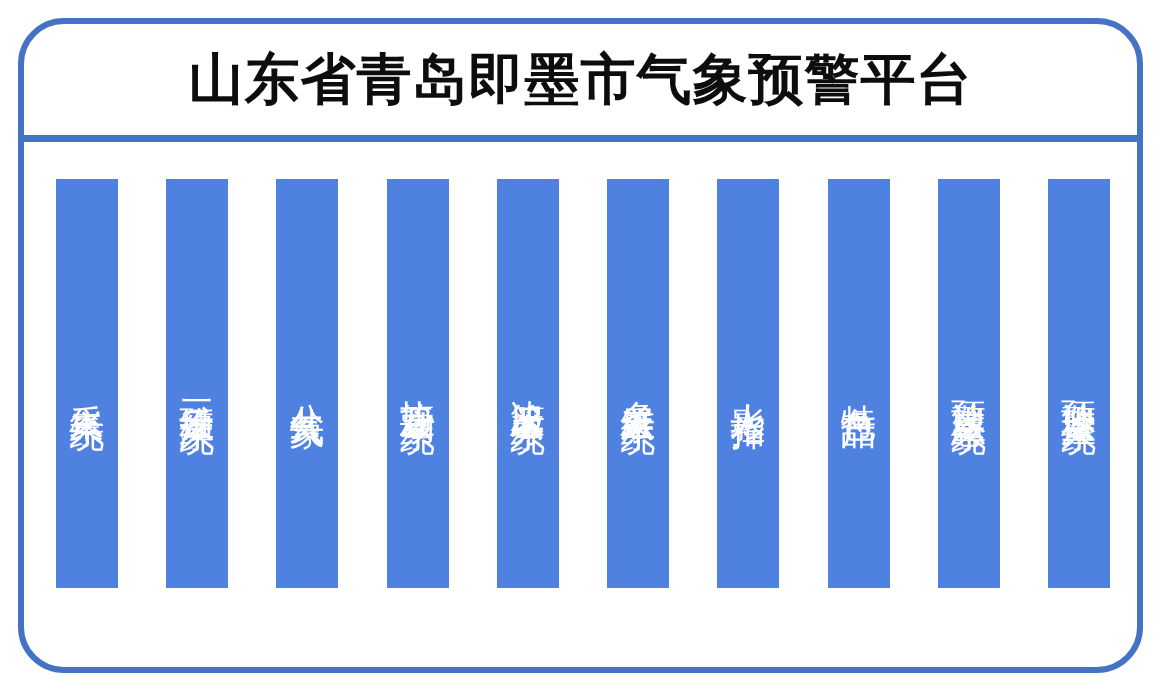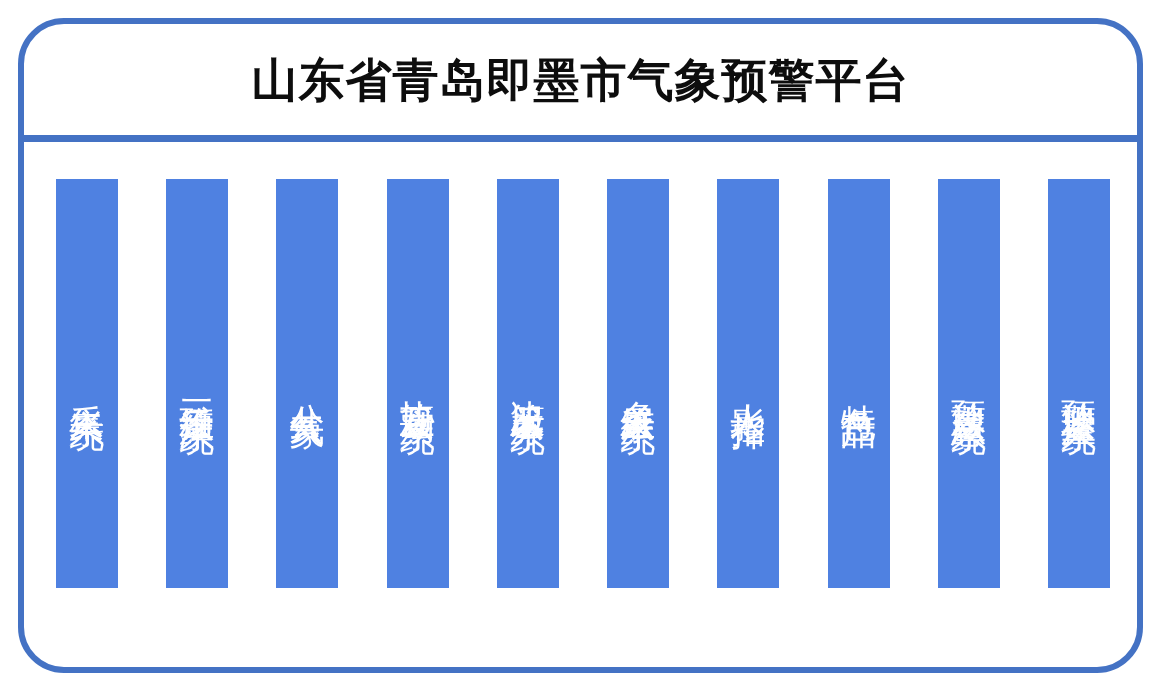--- a/index.html
+++ b/index.html
@@ -40,21 +40,21 @@
     left: 18px;
     top: 18px;
     width: 1125px;
     height: 123px;
     box-sizing: border-box;
     display: flex;
     align-items: center;
     justify-content: center;
   }
   .platform-title {
-    font-size: 46px;
+    font-size: 55px;
     font-weight: bold;
     color: #0d0d0d;
     letter-spacing: 1px;
     line-height: 1;
     white-space: nowrap;
   }
 
   
   .title-divider {
     position: absolute;

